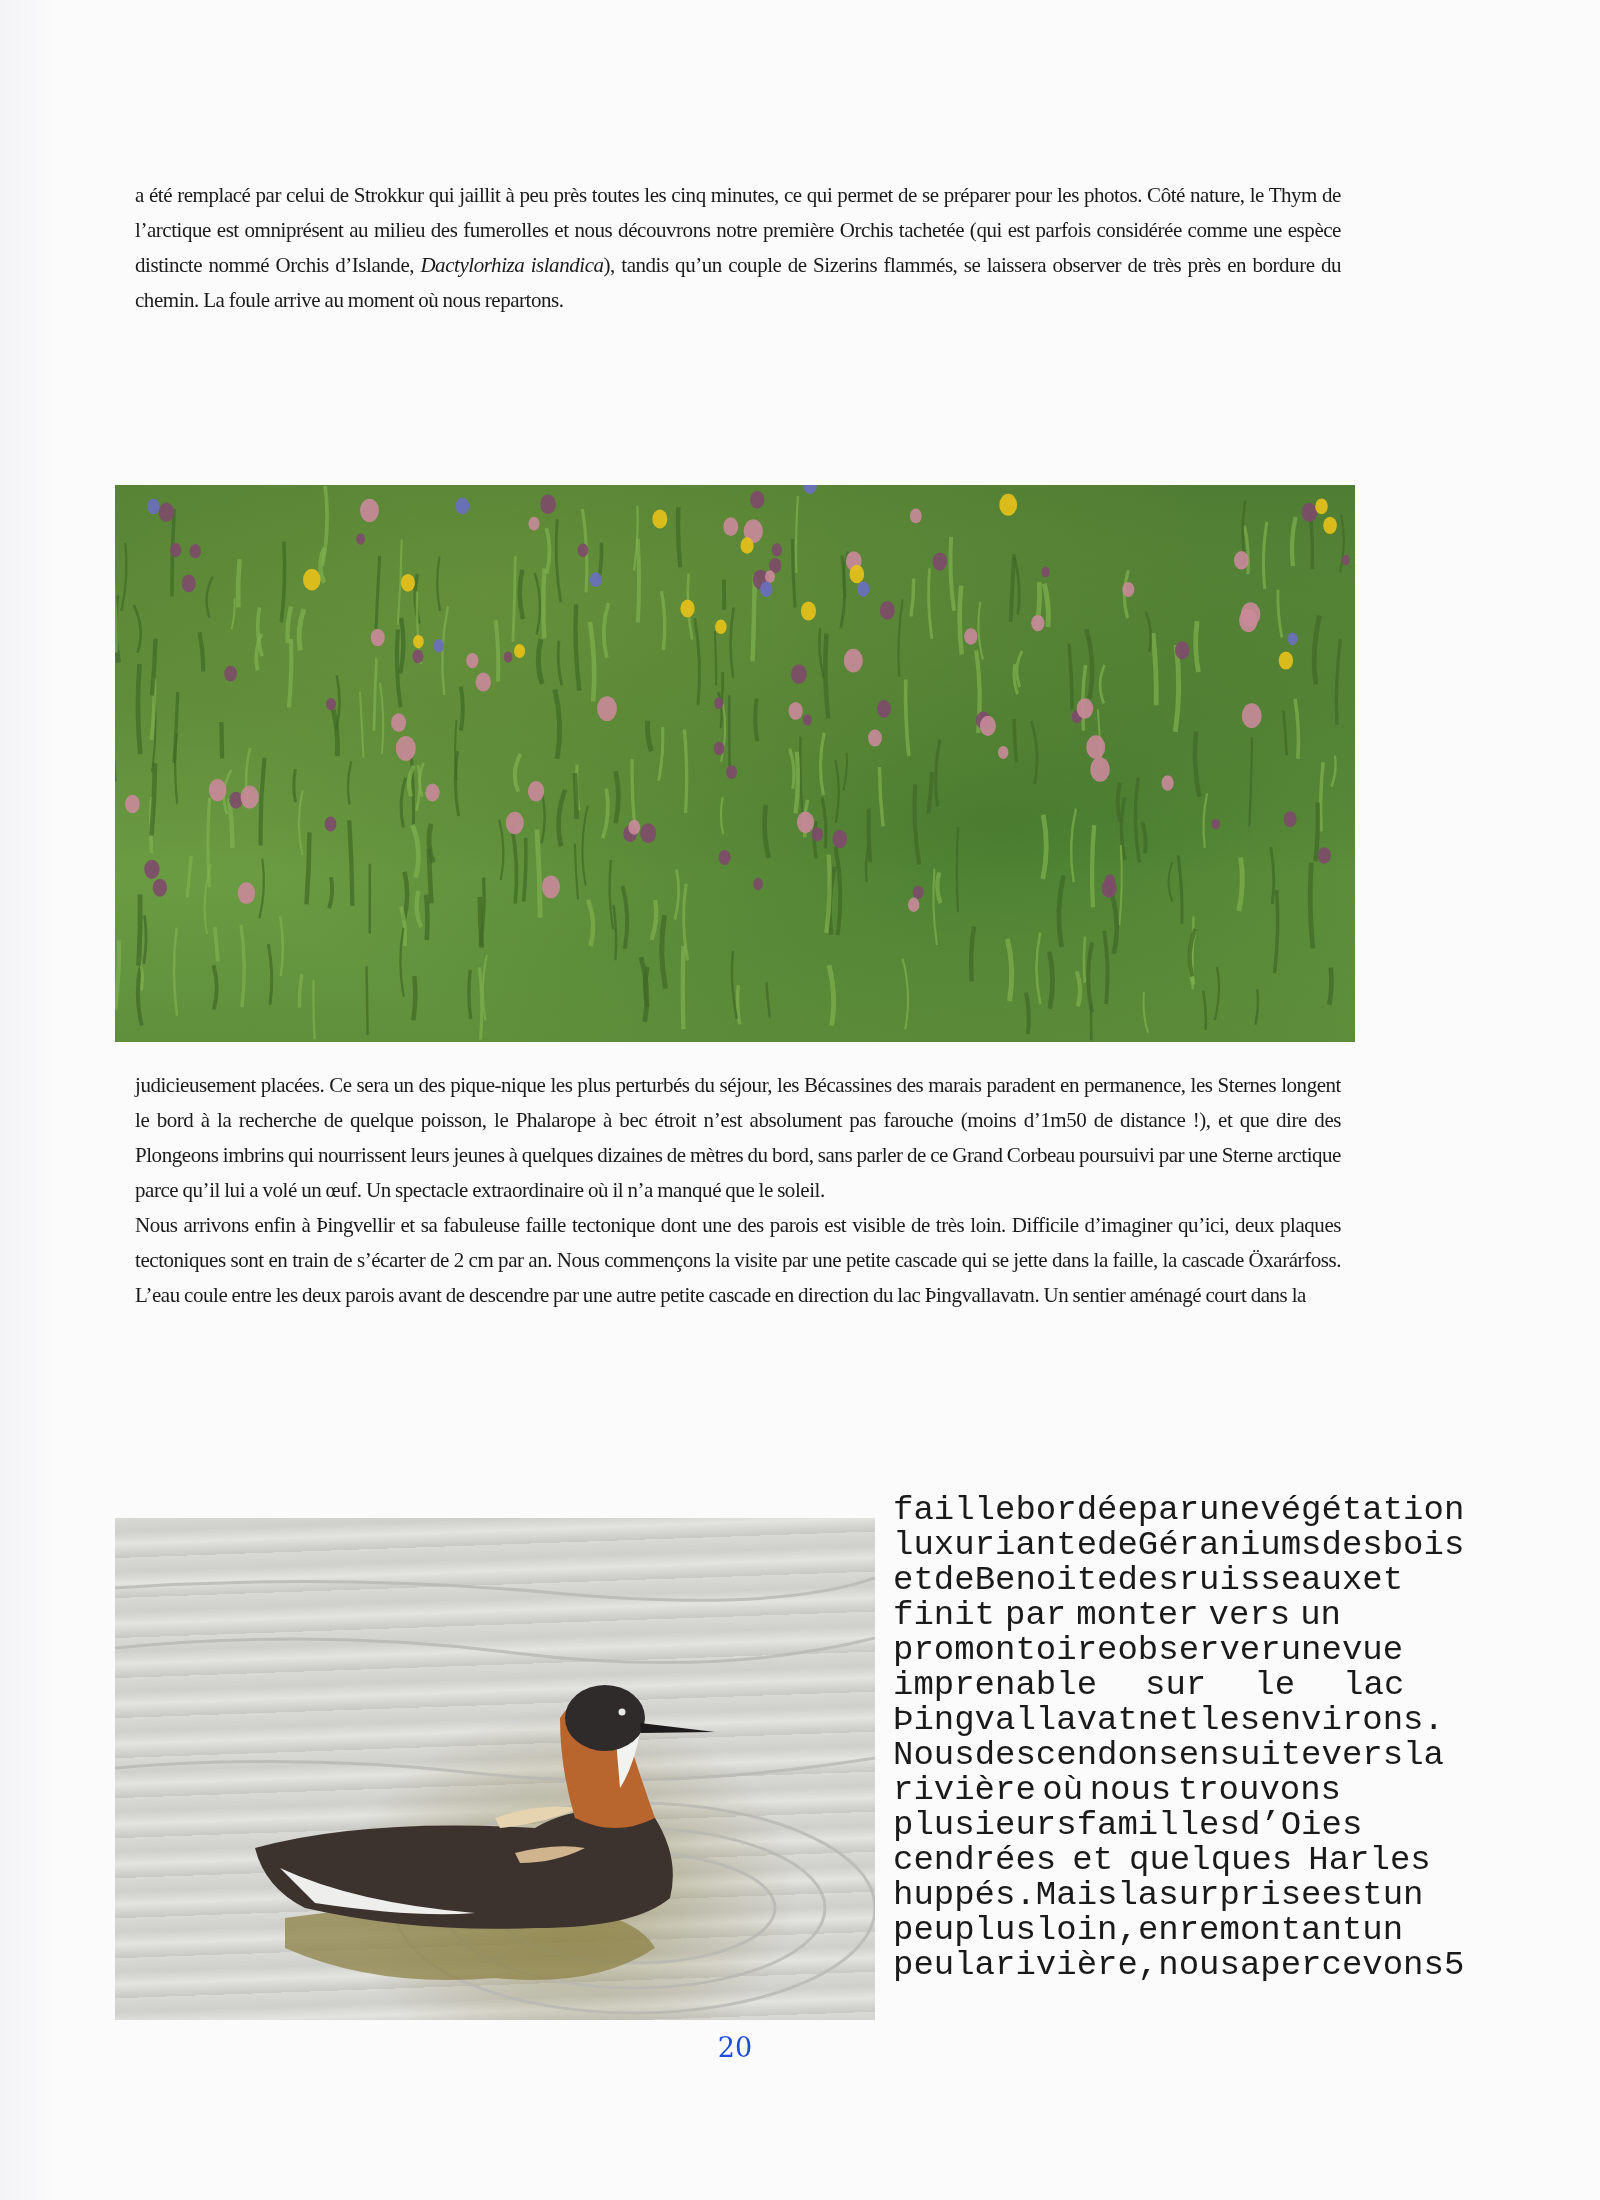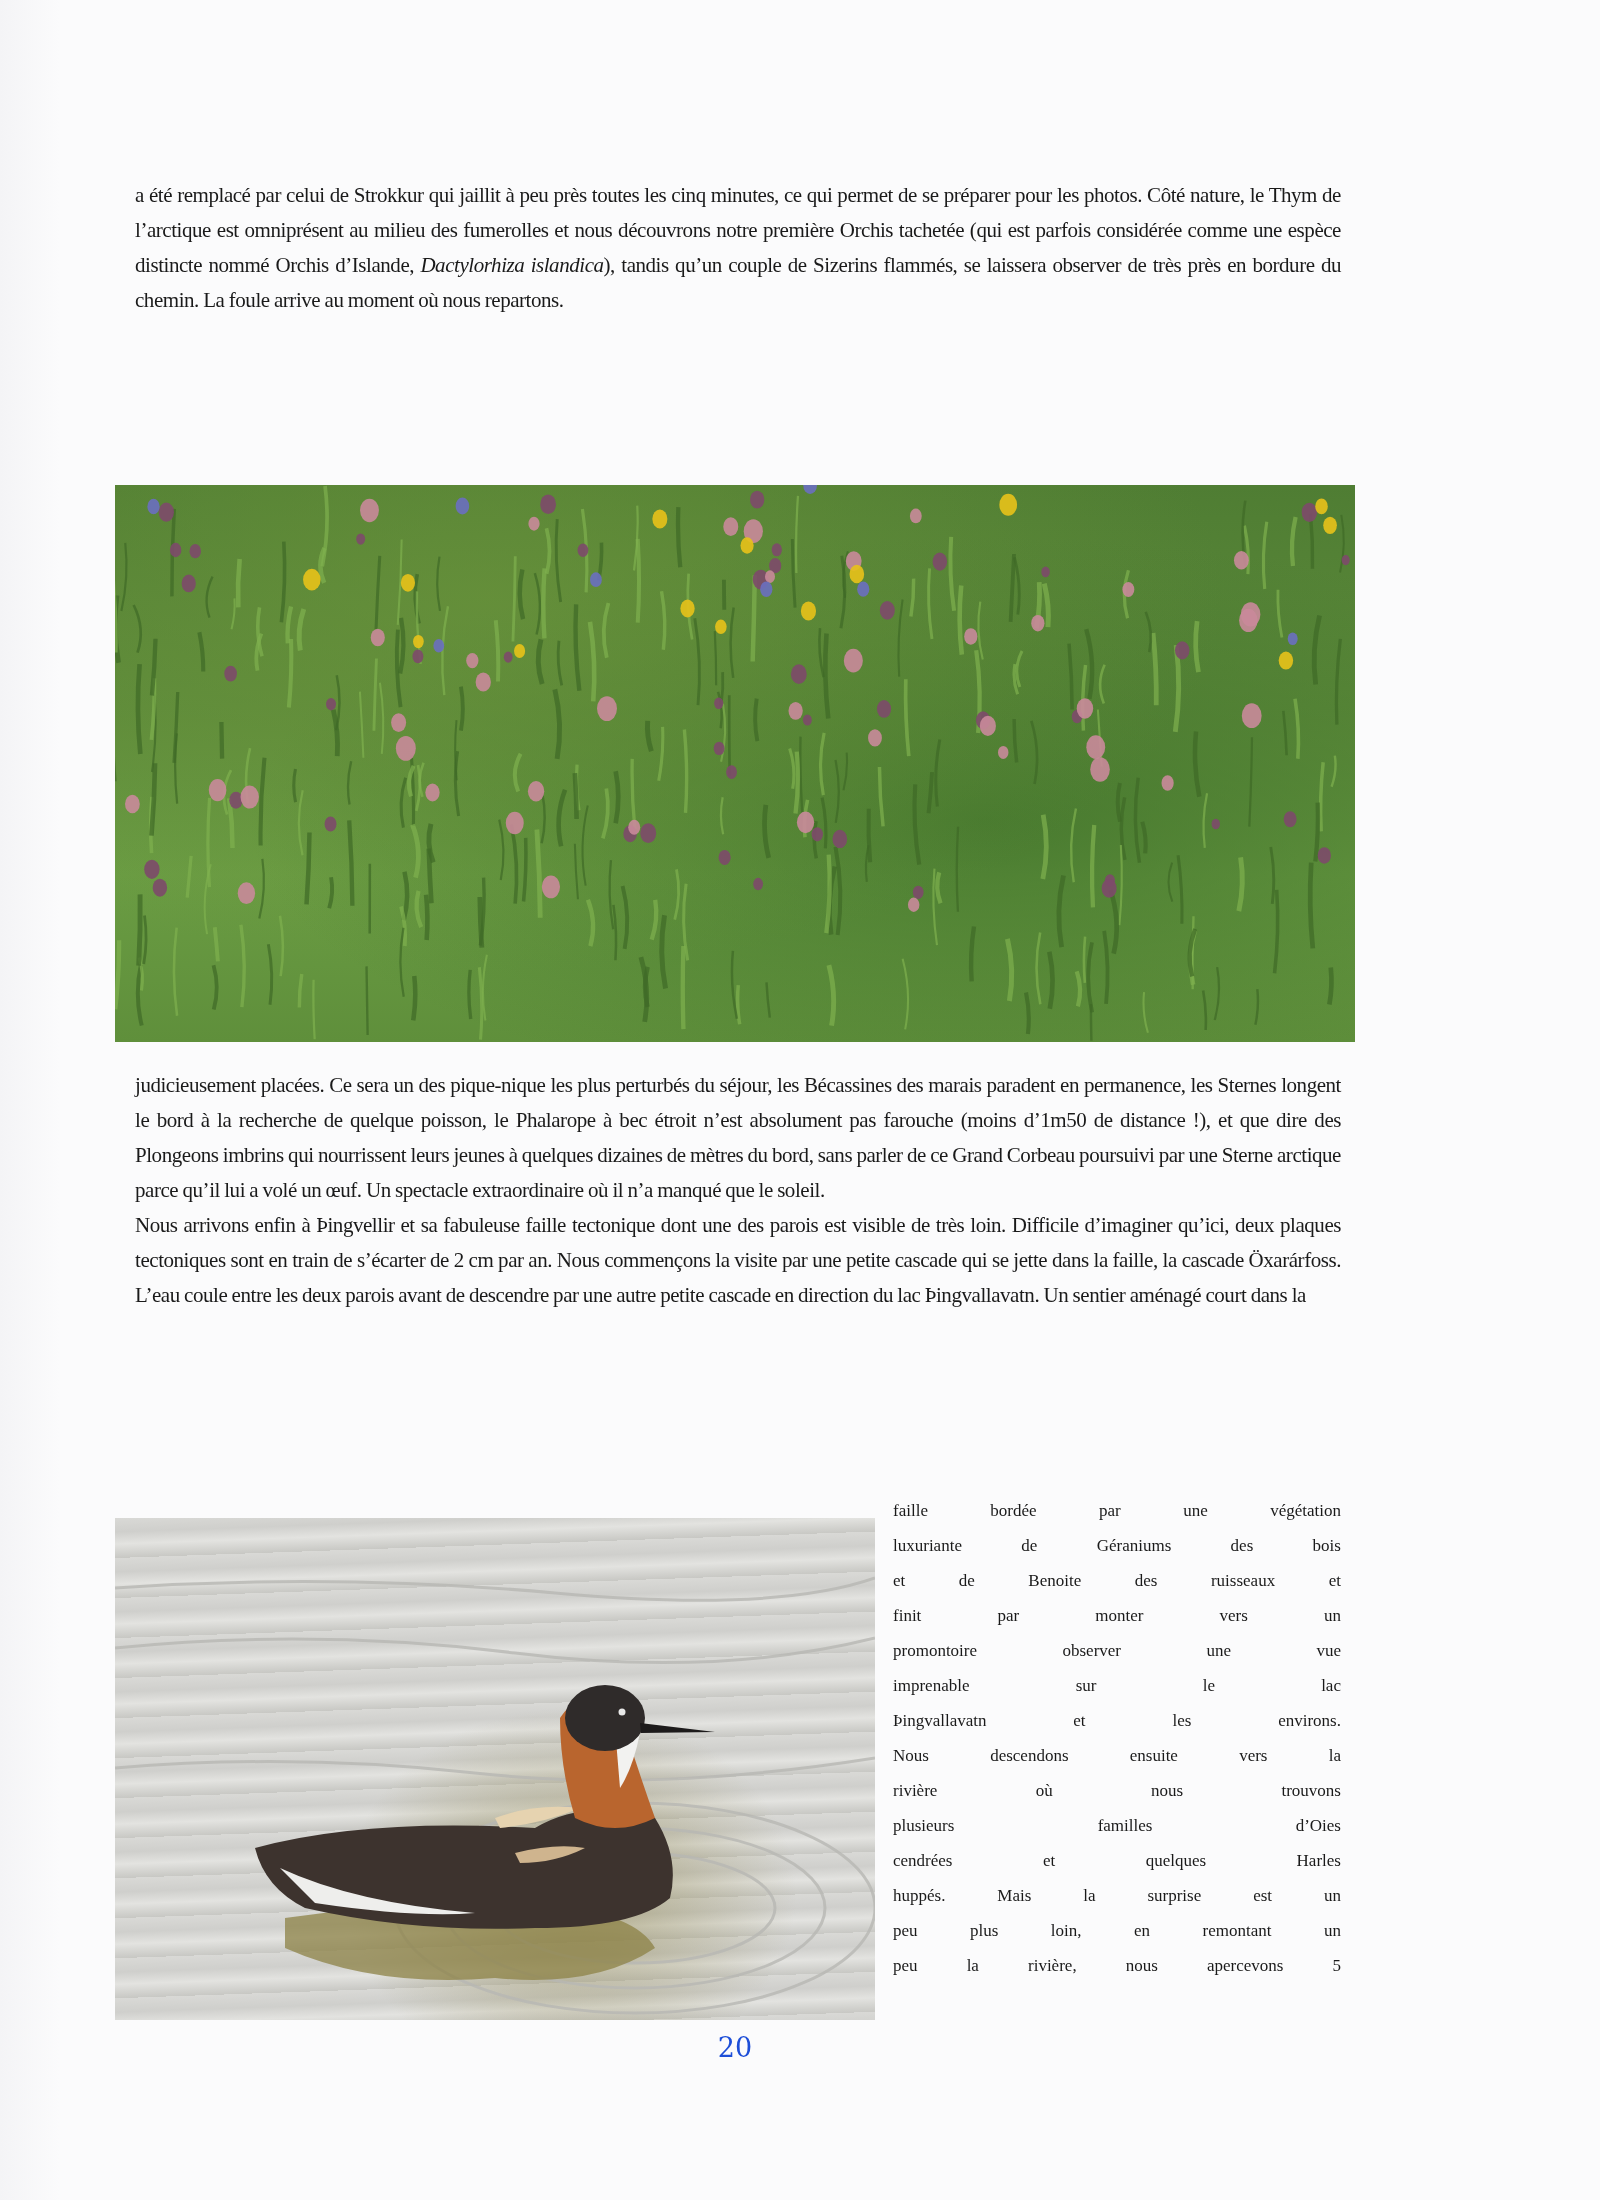--- a/index.html
+++ b/index.html
@@ -21,21 +21,21 @@
     line-height: 35px;
     text-align: justify;
     letter-spacing: -0.45px;
     word-spacing: -0.5px;
     font-family: "Liberation Serif", "DejaVu Serif", serif;
     font-stretch: condensed;
   }
   .text-block p { margin: 0; }
   .block-1 { left: 135px; top: 178px; width: 1206px; }
   .block-2 { left: 135px; top: 1068px; width: 1206px; }
-  .block-3 { left: 893px; top: 1493px; width: 448px; font-size: 17px; letter-spacing: 0; word-spacing: 0; font-family: Liberation Serif, serif; line-height: 35px; }
+  .block-3 { left: 893px; top: 1493px; width: 448px; font-size: 34px; letter-spacing: 0; word-spacing: 0; font-family: Liberation Mono, monospace; line-height: 35px; }
   .nojustify-last { text-align-last: left; }
   em { font-style: italic; }
 
   .photo {
     position: absolute;
     overflow: hidden;
   }
   .photo-meadow {
     left: 115px; top: 485px; width: 1240px; height: 557px;
     background:
@@ -531,21 +531,21 @@
         <span>rivière</span>
         <span>où</span>
         <span>nous</span>
         <span>trouvons</span>
       </div>
       <div style="text-align: justify; text-align-last: justify; white-space: nowrap; display: flex; justify-content: space-between;">
         <span>plusieurs</span>
         <span>familles</span>
         <span>d’Oies</span>
       </div>
-      <div style="text-align: justify; text-align-last: justify; white-space: nowrap; display: flex; justify-content: space-between;">
+      <div style="text-align: justify; text-align-last: justify; white-space: nowrap; display: flex; justify-content: space-between; gap: 16px;">
         <span>cendrées</span>
         <span>et</span>
         <span>quelques</span>
         <span>Harles</span>
       </div>
       <div style="text-align: justify; text-align-last: justify; white-space: nowrap; display: flex; justify-content: space-between;">
         <span>huppés.</span>
         <span>Mais</span>
         <span>la</span>
         <span>surprise</span>

